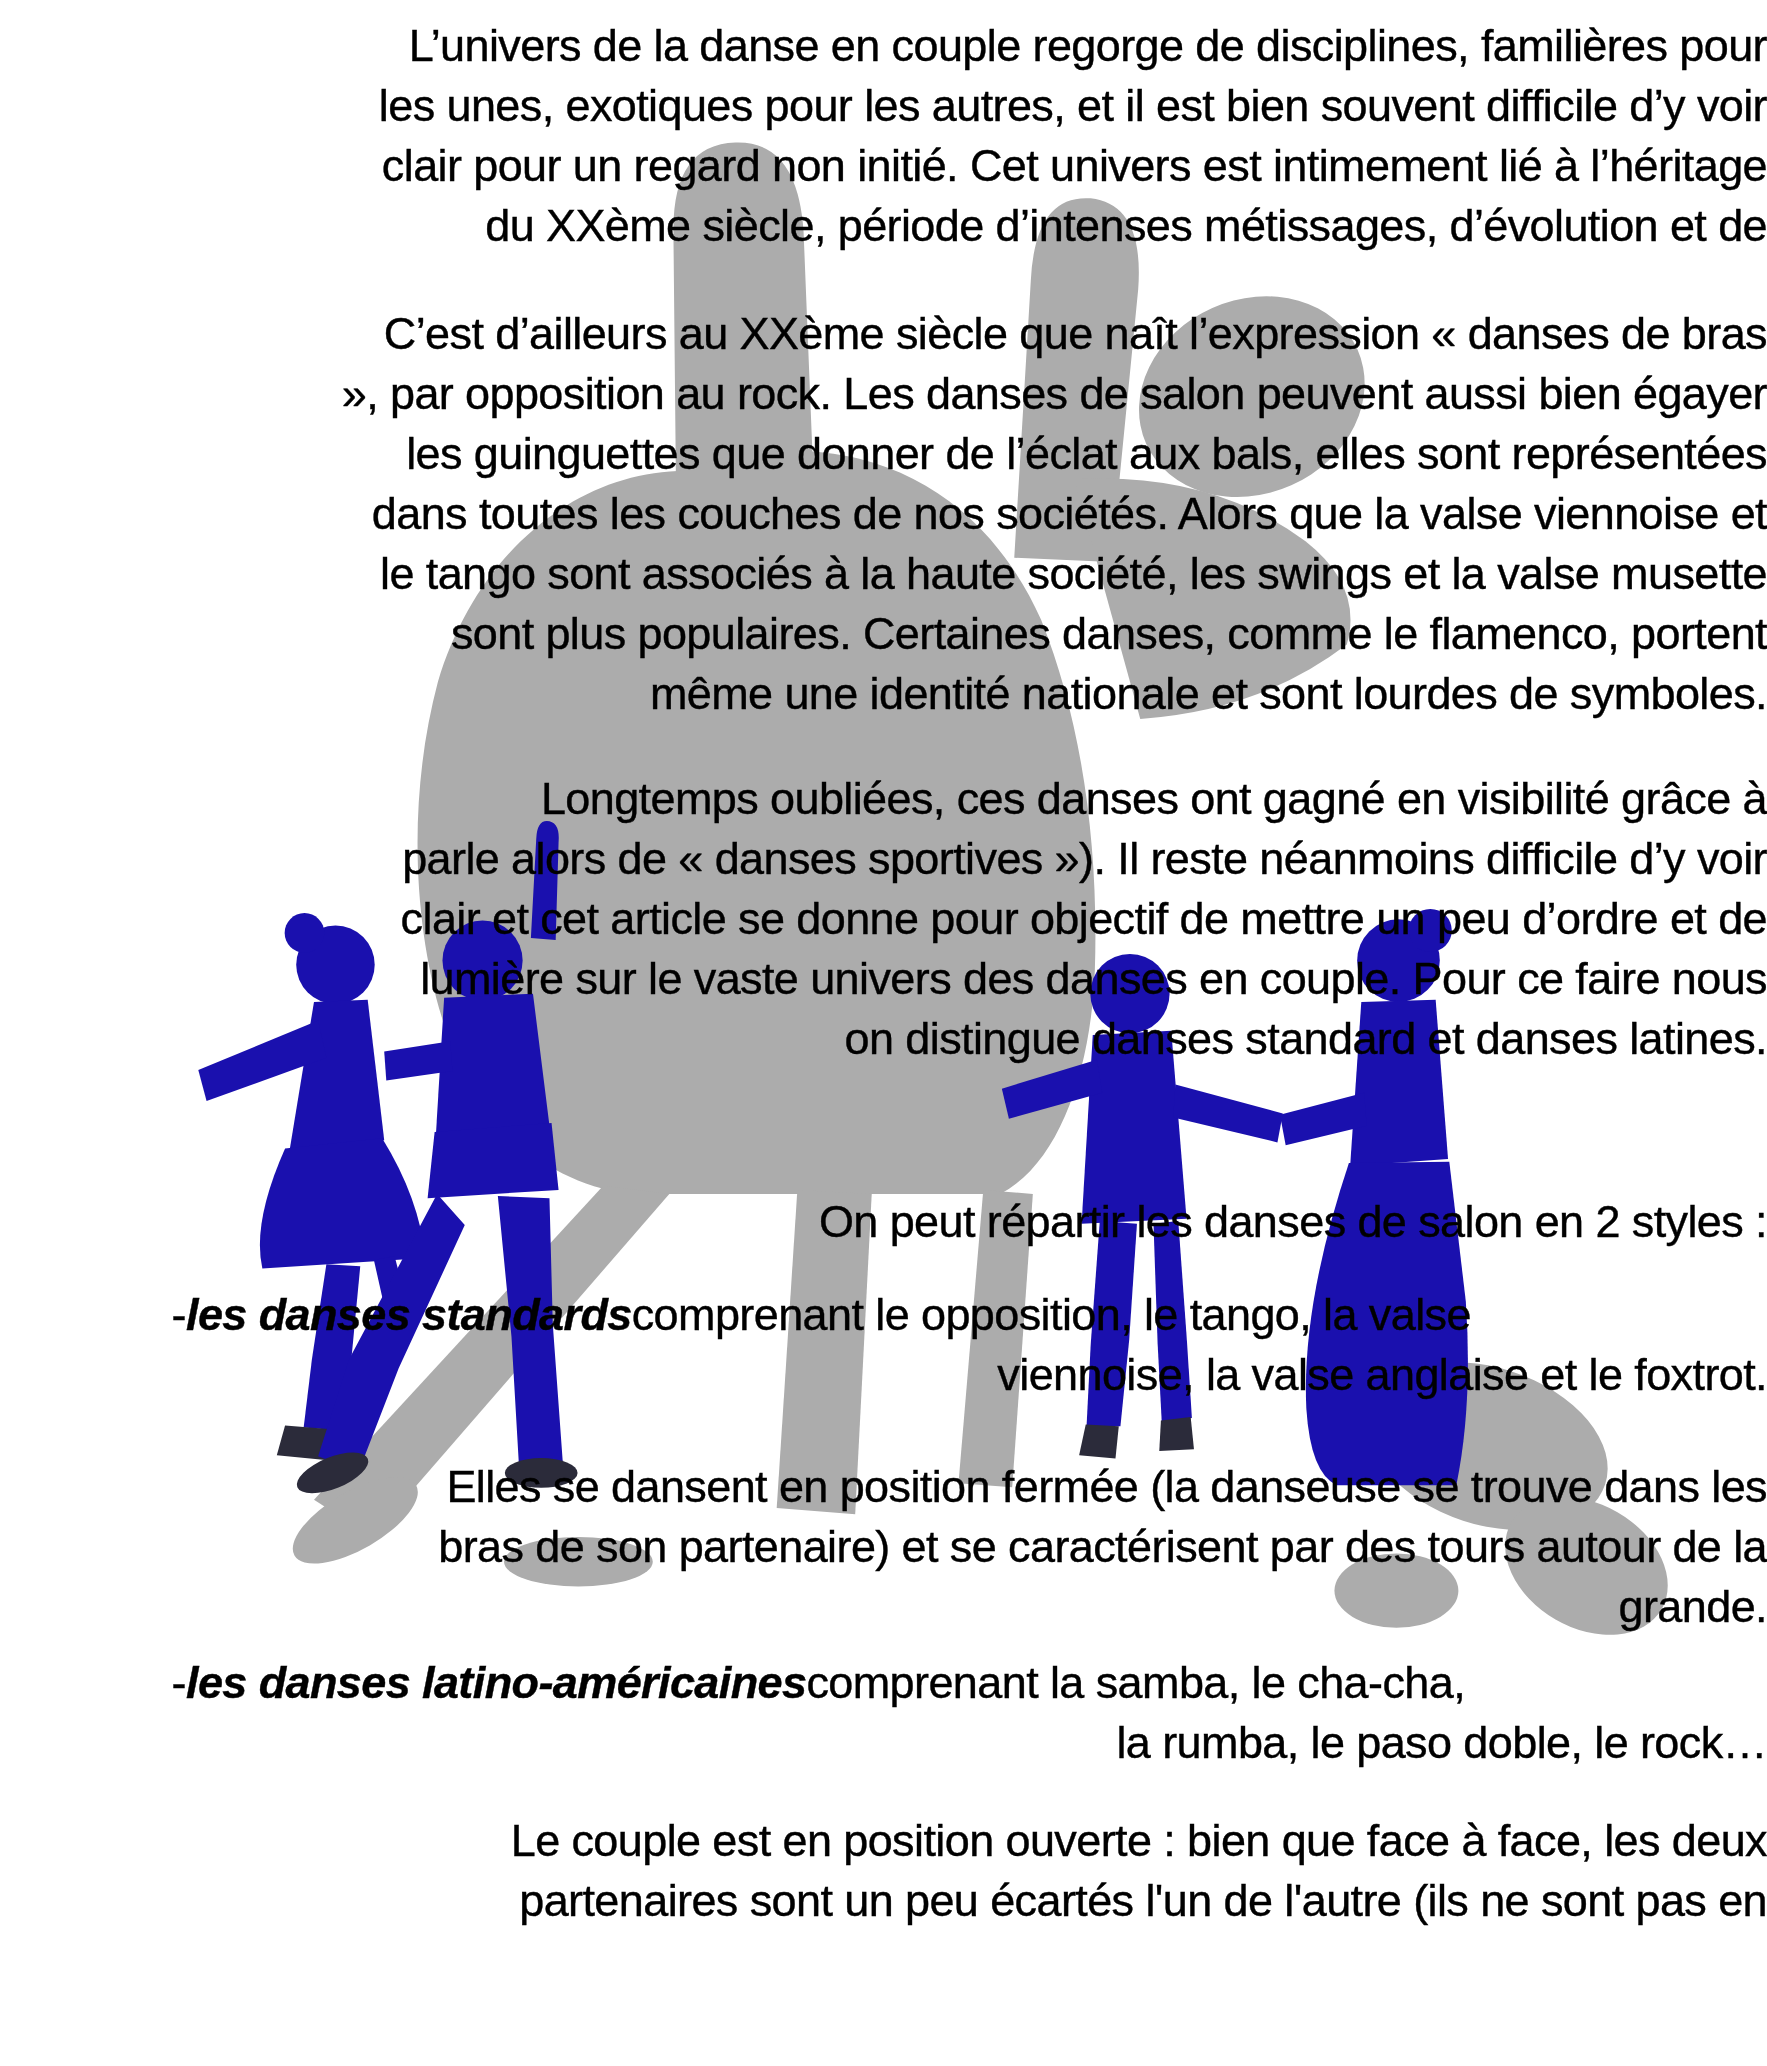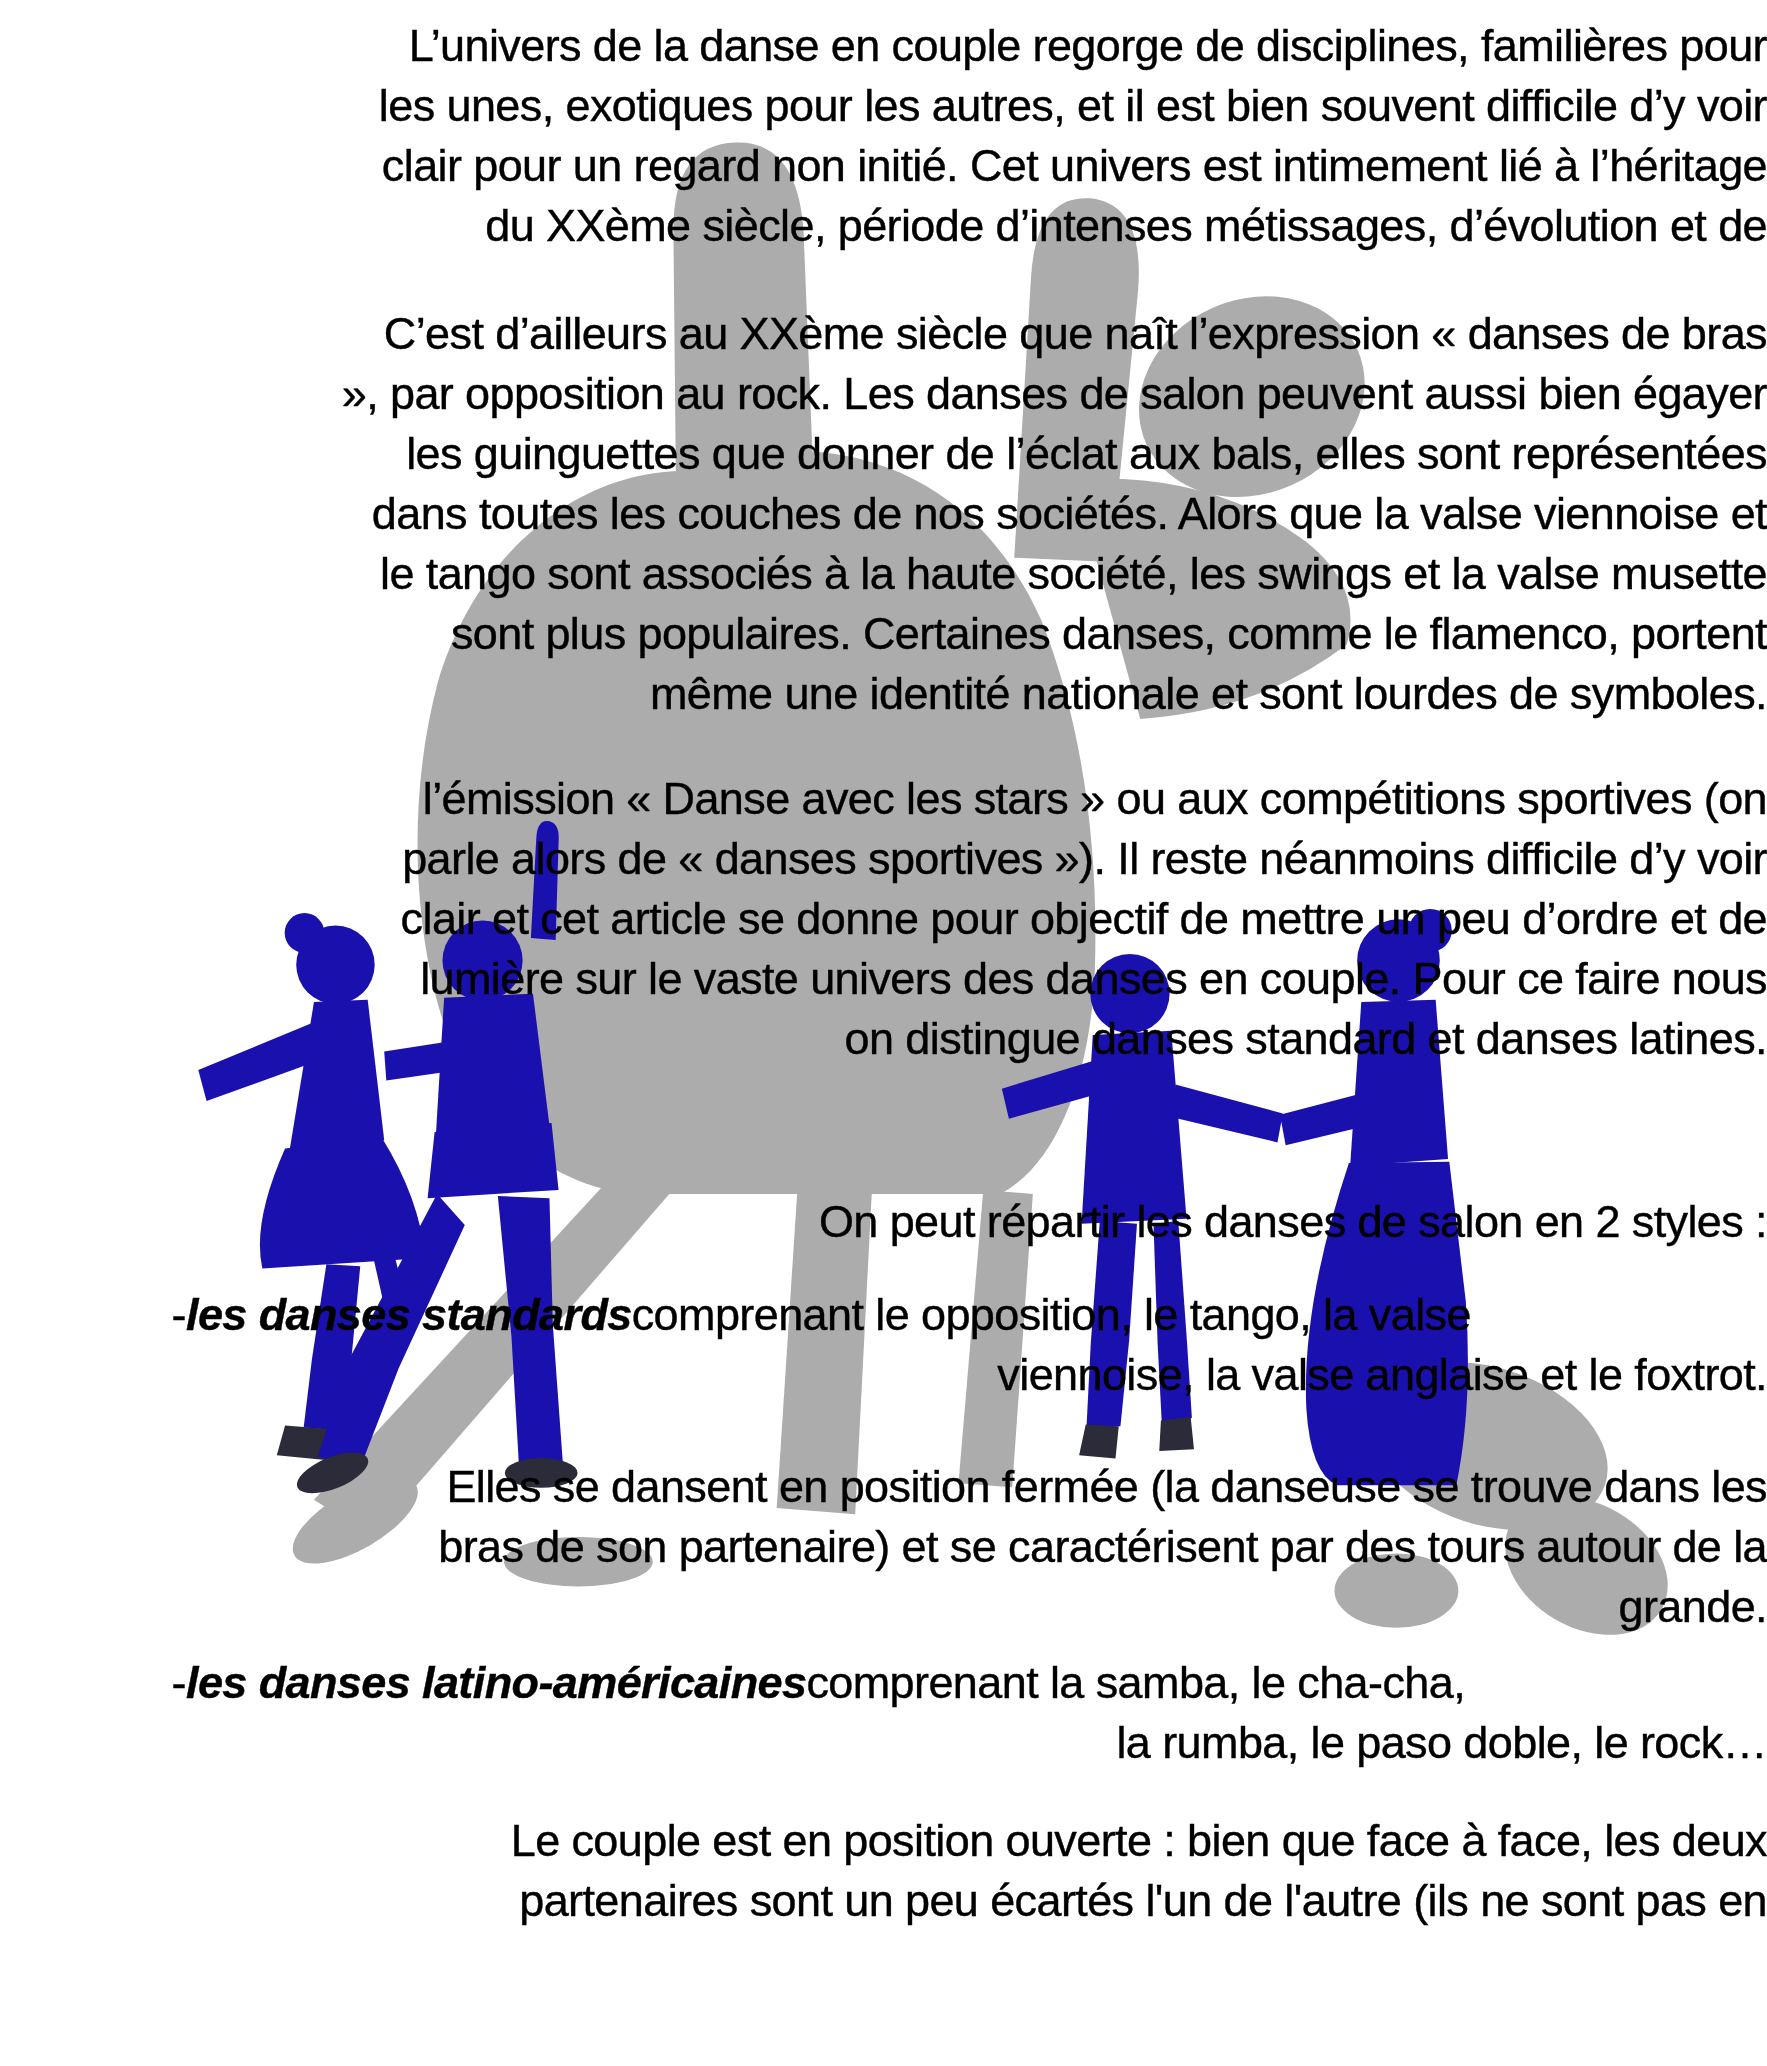--- a/index.html
+++ b/index.html
@@ -113,21 +113,21 @@
       <div class="block indent-main">
         <div class="line">C’est d’ailleurs au XXème siècle que naît l’expression « danses de bras</div>
         <div class="line">», par opposition au rock. Les danses de salon peuvent aussi bien égayer</div>
         <div class="line">les guinguettes que donner de l’éclat aux bals, elles sont représentées</div>
         <div class="line">dans toutes les couches de nos sociétés. Alors que la valse viennoise et</div>
         <div class="line">le tango sont associés à la haute société, les swings et la valse musette</div>
         <div class="line">sont plus populaires. Certaines danses, comme le flamenco, portent</div>
         <div class="line">même une identité nationale et sont lourdes de symboles.</div>
       </div>
       <div class="block indent-main">
-        <div class="line">l’émission « Danse avec les stars » ou aux compétitions sportives (on</div>
+        <div class="line">Longtemps oubliées, ces danses ont gagné en visibilité grâce à</div>
         <div class="line">parle alors de « danses sportives »). Il reste néanmoins difficile d’y voir</div>
         <div class="line">clair et cet article se donne pour objectif de mettre un peu d’ordre et de</div>
         <div class="line">lumière sur le vaste univers des danses en couple. Pour ce faire nous</div>
         <div class="line">on distingue danses standard et danses latines.</div>
       </div>
       <div class="block indent-main">
         <div class="line">On peut répartir les danses de salon en 2 styles :</div>
       </div>
       <div class="block bullet">
         <div class="line first">

